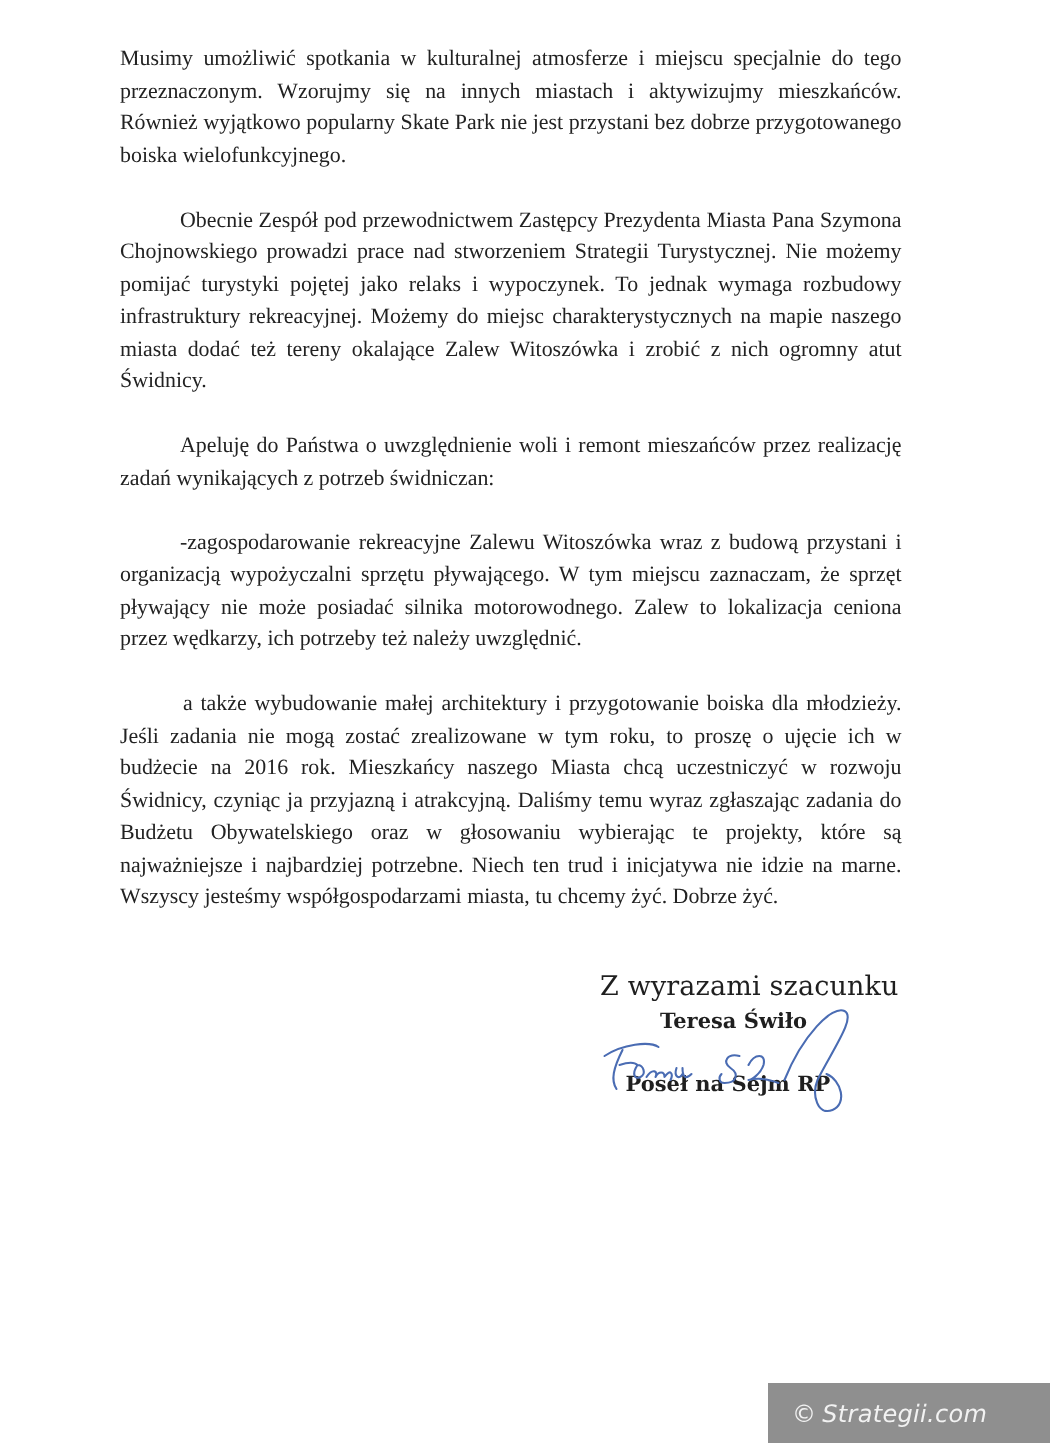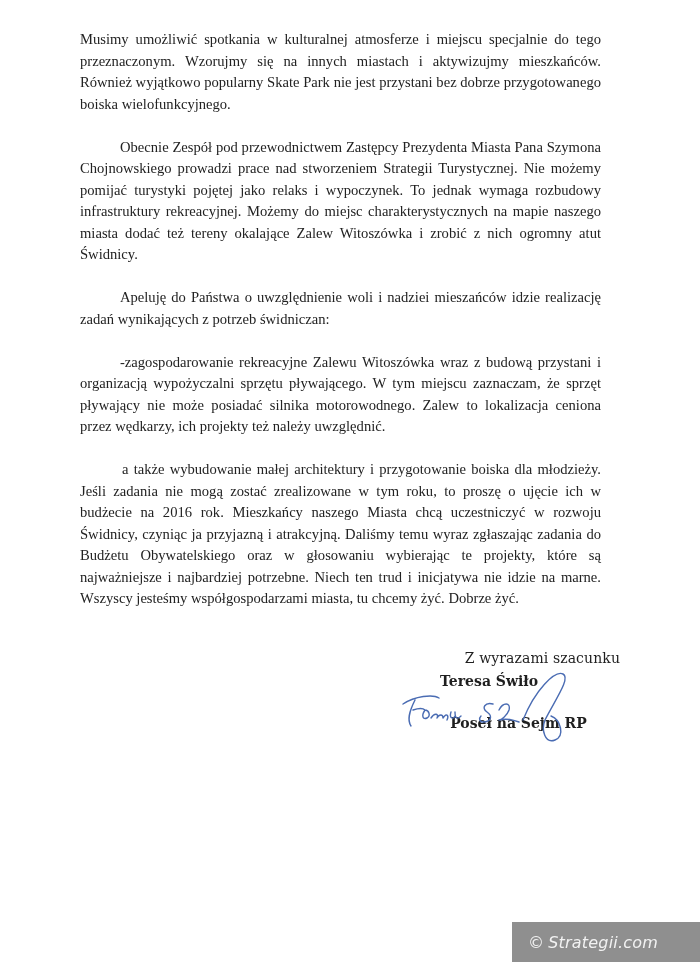--- a/index.html
+++ b/index.html
@@ -32,39 +32,37 @@
     .para.indent-lg { text-indent: 42px; }
     .closing {
       position: absolute;
       left: 400px;
       top: 648px;
       width: 220px;
       font-family: "DejaVu Serif", "Liberation Serif", serif;
       color: #1f1f1f;
     }
     .closing-greeting {
-      font-size: 14px;
+      font-size: 18px;
       line-height: 20px;
       letter-spacing: 0.1px;
-      text-align: right;
     }
     .closing-name {
       font-size: 14px;
       font-weight: bold;
       line-height: 20px;
       margin-left: 40px;
       margin-top: 3px;
     }
     .closing-title {
       font-size: 14px;
       font-weight: bold;
       line-height: 20px;
       margin-left: 17px;
       margin-top: 22px;
-      text-align: center;
     }
     .signature {
       position: absolute;
       left: 395px;
       top: 660px;
       width: 200px;
       height: 90px;
       pointer-events: none;
     }
     .watermark {
@@ -88,22 +86,22 @@
       font-style: normal;
       margin-right: 4px;
     }
   </style>
 </head>
 <body>
 
 <div class="letter-body">
   <p class="para">Musimy umożliwić spotkania w kulturalnej atmosferze i miejscu specjalnie do tego przeznaczonym. Wzorujmy się na innych miastach i aktywizujmy mieszkańców. Również wyjątkowo popularny Skate Park nie jest przystani bez dobrze przygotowanego boiska wielofunkcyjnego.</p>
   <p class="para indent">Obecnie Zespół pod przewodnictwem Zastępcy Prezydenta Miasta Pana Szymona Chojnowskiego prowadzi prace nad stworzeniem Strategii Turystycznej. Nie możemy pomijać turystyki pojętej jako relaks i wypoczynek. To jednak wymaga rozbudowy infrastruktury rekreacyjnej. Możemy do miejsc charakterystycznych na mapie naszego miasta dodać też tereny okalające Zalew Witoszówka i zrobić z nich ogromny atut Świdnicy.</p>
-  <p class="para indent">Apeluję do Państwa o uwzględnienie woli i nadziei mieszańców idzie realizację zadań wynikających z potrzeb świdniczan:</p>
-  <p class="para indent">-zagospodarowanie rekreacyjne Zalewu Witoszówka wraz z budową przystani i organizacją wypożyczalni sprzętu pływającego. W tym miejscu zaznaczam, że sprzęt pływający nie może posiadać silnika motorowodnego. Zalew to lokalizacja ceniona przez wędkarzy, ich projekty też należy uwzględnić.</p>
+  <p class="para indent">Apeluję do Państwa o uwzględnienie woli i remont mieszańców przez realizację zadań wynikających z potrzeb świdniczan:</p>
+  <p class="para indent">-zagospodarowanie rekreacyjne Zalewu Witoszówka wraz z budową przystani i organizacją wypożyczalni sprzętu pływającego. W tym miejscu zaznaczam, że sprzęt pływający nie może posiadać silnika motorowodnego. Zalew to lokalizacja ceniona przez wędkarzy, ich potrzeby też należy uwzględnić.</p>
   <p class="para indent-lg">a także wybudowanie małej architektury i przygotowanie boiska dla młodzieży. Jeśli zadania nie mogą zostać zrealizowane w tym roku, to proszę o ujęcie ich w budżecie na 2016 rok. Mieszkańcy naszego Miasta chcą uczestniczyć w rozwoju Świdnicy, czyniąc ja przyjazną i atrakcyjną. Daliśmy temu wyraz zgłaszając zadania do Budżetu Obywatelskiego oraz w głosowaniu wybierając te projekty, które są najważniejsze i najbardziej potrzebne. Niech ten trud i inicjatywa nie idzie na marne. Wszyscy jesteśmy współgospodarzami miasta, tu chcemy żyć. Dobrze żyć.</p>
 </div>
 
 <div class="closing">
   <div class="closing-greeting">Z wyrazami szacunku</div>
   <div class="closing-name">Teresa Świło</div>
   <div class="closing-title">Poseł na Sejm RP</div>
 </div>
 
 <svg class="signature" viewBox="0 0 200 90" xmlns="http://www.w3.org/2000/svg">

